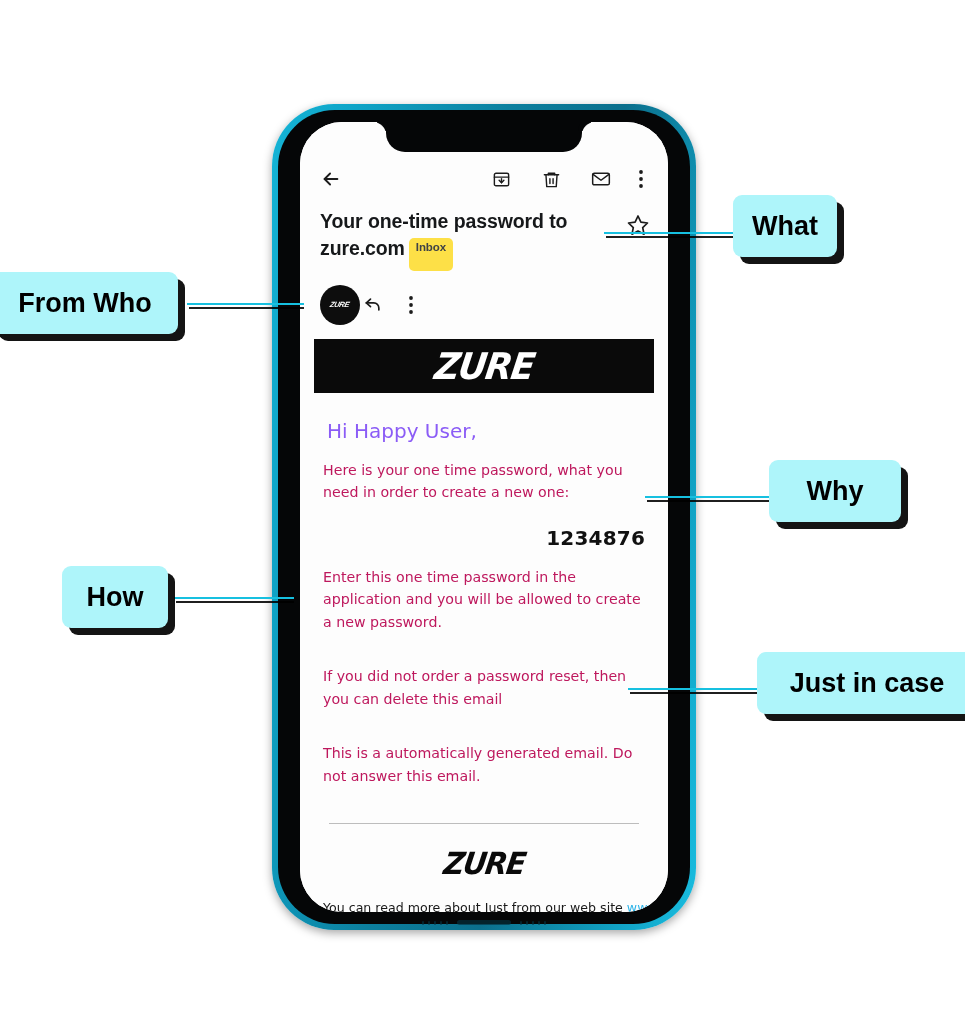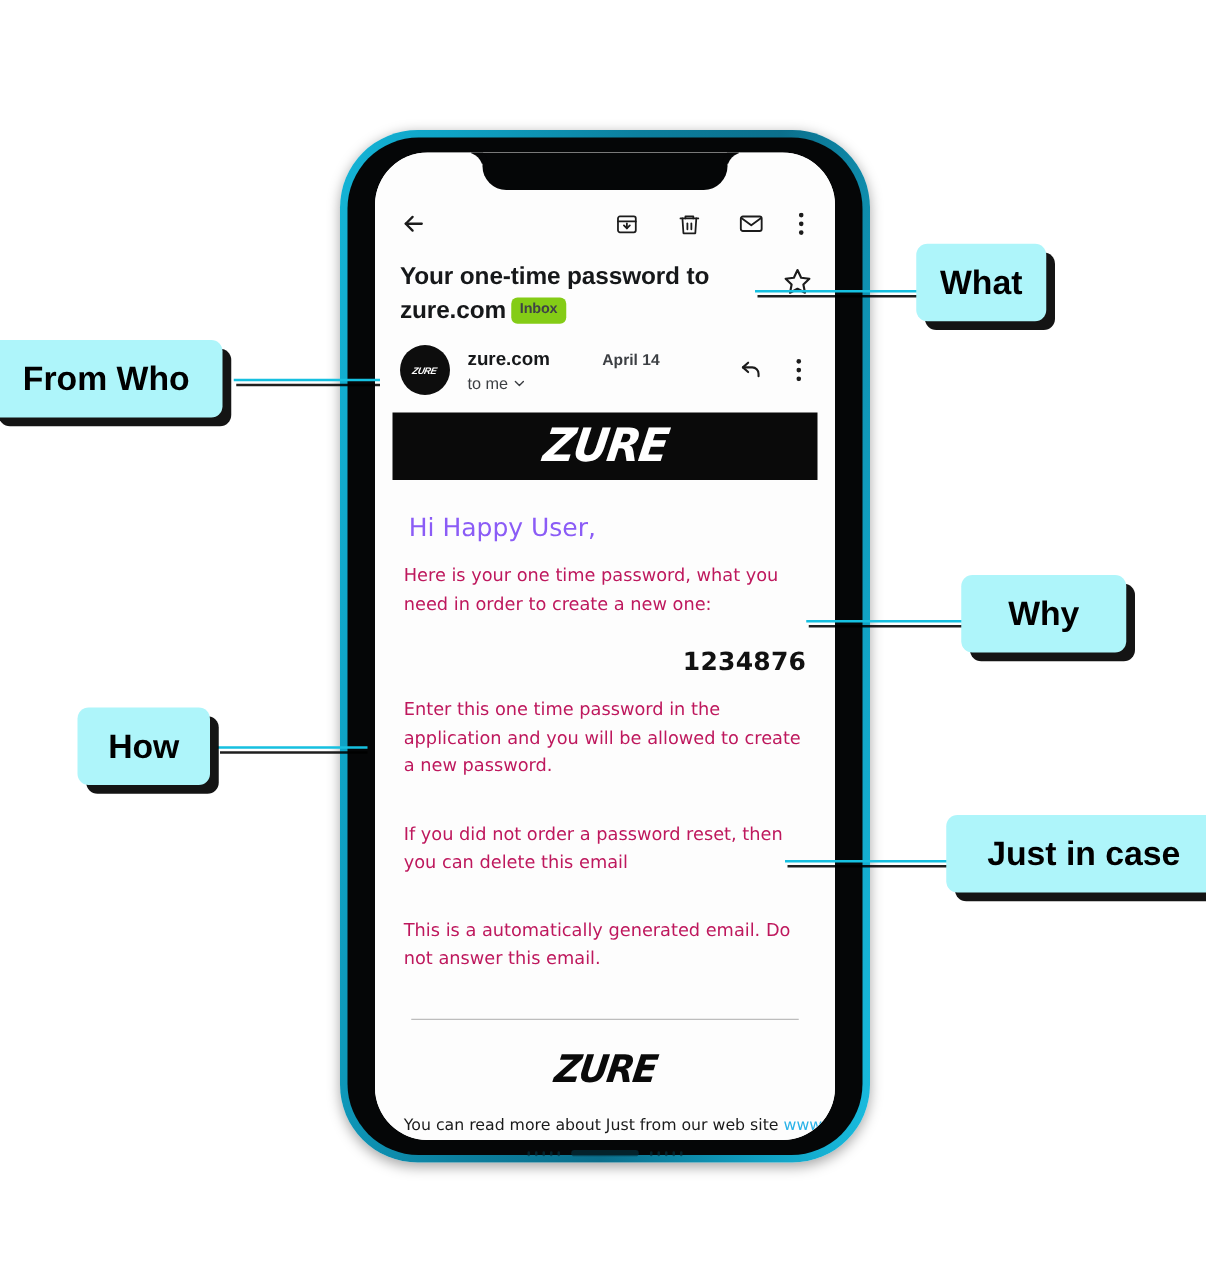--- a/index.html
+++ b/index.html
@@ -156,23 +156,23 @@
     font-weight: 700;
     color: #16181a;
     letter-spacing: -0.1px;
     padding-right: 6px;
   }
   .label-chip {
     display: inline-block;
     font-size: 11.5px;
     font-weight: 600;
     line-height: 1;
-    padding: 4px 7px 5px;
+    padding: 4px 7px 17px;
     border-radius: 5px;
-    background: #84cc16;
+    background: #fde047;
     color: #3f4246;
     vertical-align: 4px;
     margin-left: 4px;
   }
   .star-icon {
     width: 26px;
     height: 26px;
     flex: 0 0 26px;
     margin-top: 5px;
     color: #1c1c1c;
@@ -403,32 +403,20 @@
           <svg width="24" height="24" viewBox="0 0 24 24" fill="none" stroke="currentColor" stroke-width="1.7" stroke-linejoin="round">
               <polygon points="12 3 14.9 9.2 21.5 10 16.7 14.6 18 21.2 12 18 6 21.2 7.3 14.6 2.5 10 9.1 9.2"></polygon>
             </svg>
         </div>
       </div>
 
       <div class="sender-row">
         <div class="avatar">
             <span>ZURE</span>
           </div>
-        <div class="sender-meta">
-          <div class="sender-line1">
-            <span class="sender-name">zure.com</span>
-            <span class="sender-date">April 14</span>
-          </div>
-          <div class="sender-to">
-            <span>to me</span>
-            <svg width="11" height="11" viewBox="0 0 24 24" fill="none" stroke="currentColor" stroke-width="2.4" stroke-linecap="round" stroke-linejoin="round">
-                <polyline points="5 9 12 16 19 9"></polyline>
-              </svg>
-          </div>
-        </div>
         <div class="sender-actions">
           <div class="tb-icon">
             <svg width="20" height="20" viewBox="0 0 24 24" fill="none" stroke="currentColor" stroke-width="2" stroke-linecap="round" stroke-linejoin="round">
                 <polyline points="9 14 4 9.5 9 5"></polyline>
                 <path d="M4 9.5h9a6 6 0 0 1 6 6V18"></path>
               </svg>
           </div>
           <div class="tb-icon more" style="margin-left:6px">
             <svg width="4" height="18" viewBox="0 0 4 18">
                 <circle cx="2" cy="2" r="1.9" fill="currentColor"></circle>

